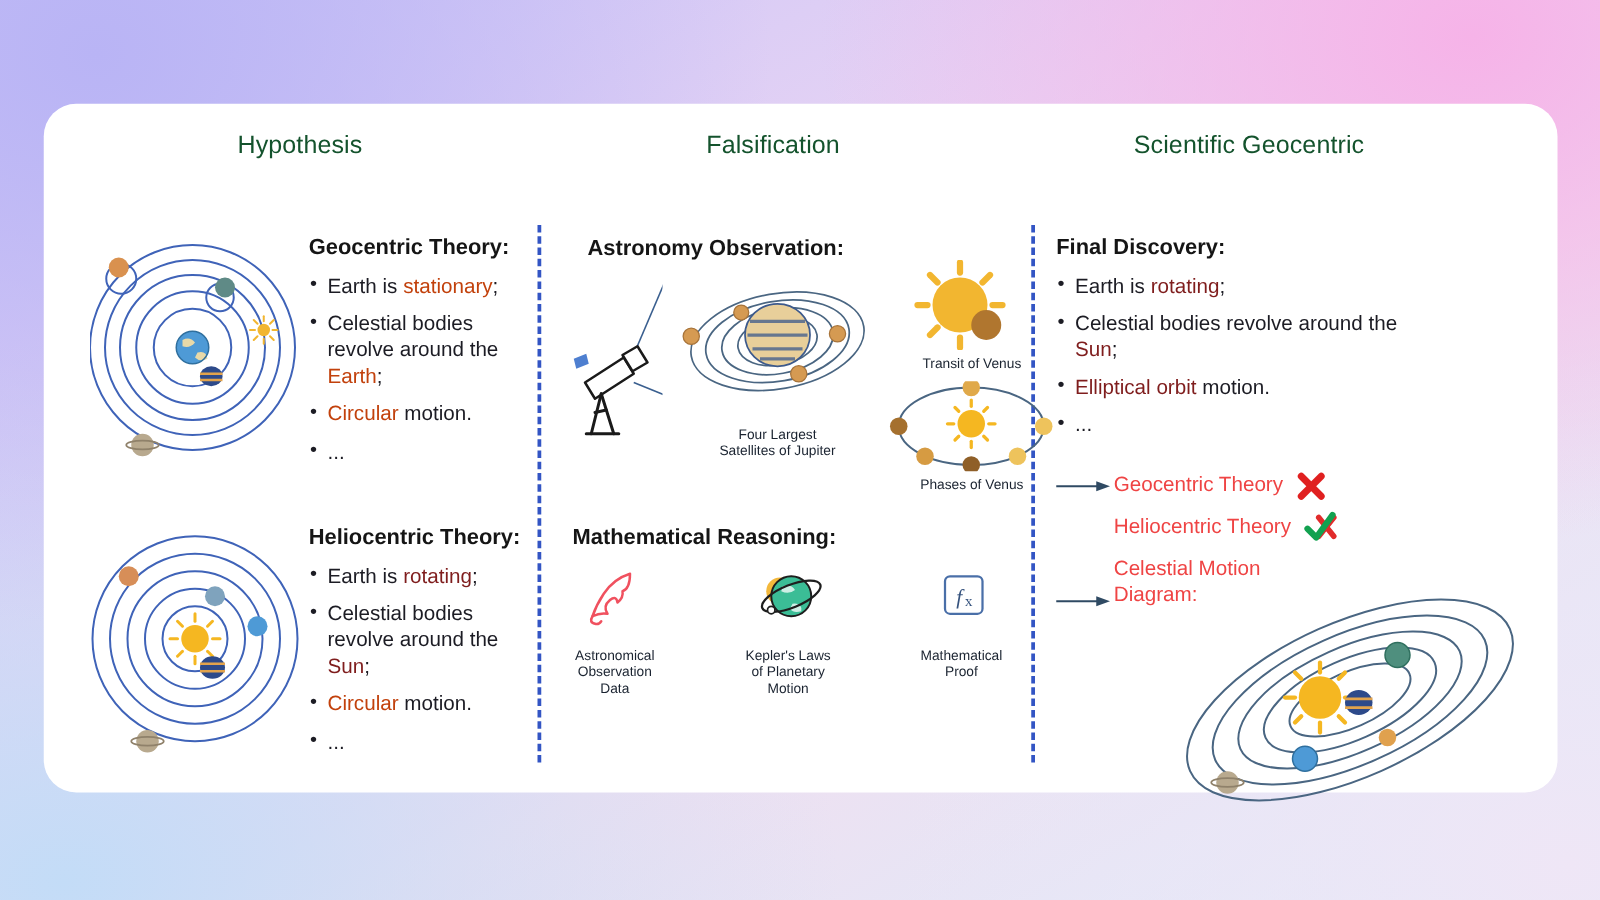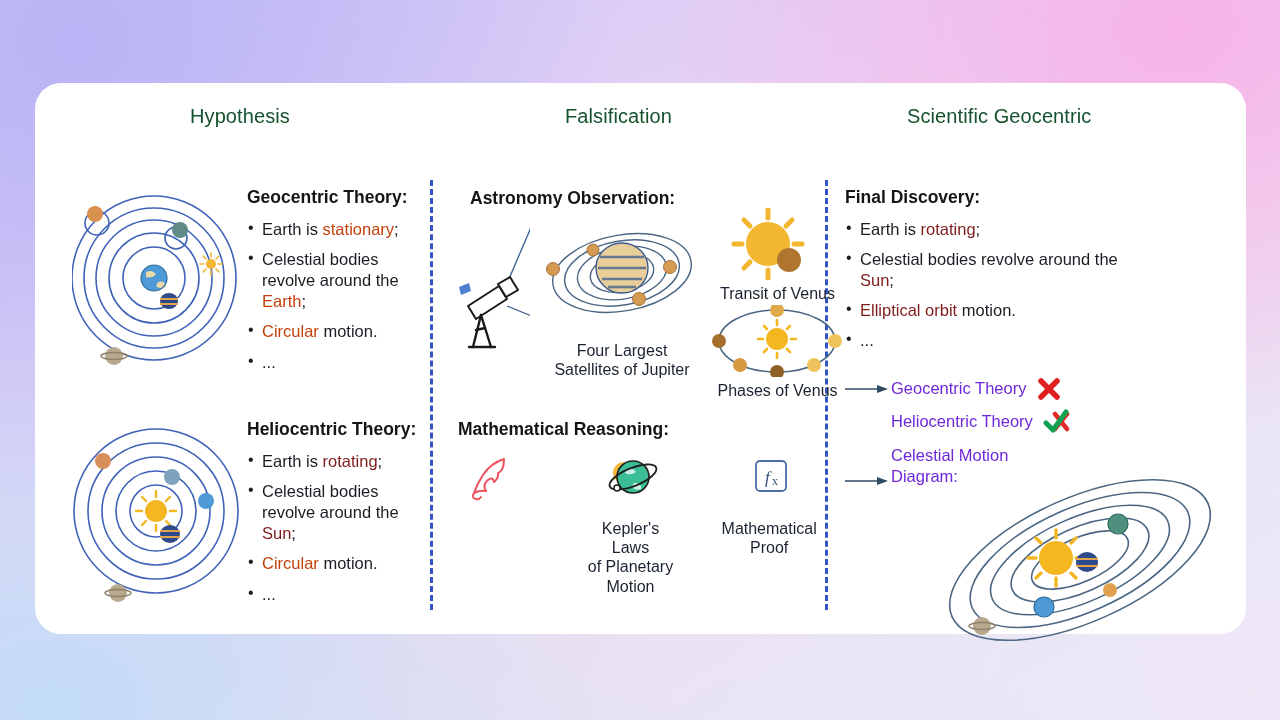--- a/index.html
+++ b/index.html
@@ -39,21 +39,21 @@
   ul.bullets { list-style: none; }
   ul.bullets li {
     position: relative; padding-left: 15px;
     font-size: 16.5px; color: #1c1c24; line-height: 1.28; margin-bottom: 9px;
   }
   ul.bullets li::before {
     content: "•"; position: absolute; left: 1px; top: -1px; font-size: 16px; color: #1c1c24;
   }
   .red   { color: #c2410c; }
   .green { color: #7f1d1d; }
-  .caption { font-size: 16px; color: #1a2330; text-align: center; line-height: 1.2; }
+  .caption { font-size: 11px; color: #1a2330; text-align: center; line-height: 1.2; }
 
   
   #geo-diagram  { position: absolute; left: 37px;  top: 105px; }
   #helio-diagram{ position: absolute; left: 33px;  top: 338px; }
   #geo-text     { position: absolute; left: 212px; top: 104px; width: 175px; }
   #helio-text   { position: absolute; left: 212px; top: 336px; width: 178px; }
   #geo-text .sec-title, #helio-text .sec-title { margin-bottom: 11px; }
 
   
   #astro-title { position: absolute; left: 423px; top: 105px; margin-left: 12px; }
@@ -68,21 +68,21 @@
   .flow-node  { width: 110px; display: flex; flex-direction: column; align-items: center; }
   .flow-node .caption { margin-top: 16px; }
   .flow-arrow { width: 46px; padding-top: 38px; }
 
   
   #final-text { position: absolute; left: 810px; top: 104px; width: 310px; }
   #final-text .sec-title { margin-bottom: 11px; }
   #verdicts   { position: absolute; left: 808px; top: 289px; width: 300px; }
   .verdict-row { display: flex; align-items: center; height: 33px; }
   .verdict-arrow { width: 48px; flex: none; }
-  .verdict-label { font-size: 16.5px; color: #6d28d9; white-space: nowrap; }
+  .verdict-label { font-size: 16.5px; color: #ef4444; white-space: nowrap; }
   .verdict-mark { margin-left: 10px; display: flex; align-items: center; }
   #motion-row { position: absolute; left: 808px; top: 362px; display: flex; align-items: flex-end; }
   #motion-row .verdict-label { white-space: normal; width: 160px; line-height: 1.3; }
   #celestial-diagram { position: absolute; left: 895px; top: 395px; }
 </style>
 </head>
 <body>
 
 <div class="card">
 
@@ -277,20 +277,21 @@
 
   <div class="sec-title" id="math-title">Mathematical Reasoning:</div>
 
   <div id="math-flow">
     <div class="flow-node">
       <svg width="56" height="50" viewBox="0 0 56 50">
         <path d="M40 6 q-13 4 -21 16 q-6 9 -9 18 q6 -3 12 -2 q-4 -6 2 -11 q5 -4 6 2
                  q5 -4 4 -9 q6 -2 6 -14 z" fill="none" stroke="#f0515f" stroke-width="2" stroke-linejoin="round"></path>
         <path d="M10 40 q-3 5 2 6 q3 1 5 -2" fill="none" stroke="#f0515f" stroke-width="2" stroke-linecap="round"></path>
       </svg>
+      <div class="caption">Astronomical<br>Observation<br>Data</div>
     </div>
 
     <svg class="flow-arrow" width="46" height="16" viewBox="0 0 46 16">
       <line x1="2" y1="8" x2="34" y2="8" stroke="#2e6184" stroke-width="2"></line>
       <path d="M33 3 L44 8 L33 13 Z" fill="#2e6184"></path>
     </svg>
 
     <div class="flow-node">
       <svg width="58" height="50" viewBox="0 0 58 50">
         <circle cx="22" cy="20" r="11" fill="#f3b83c"></circle>

